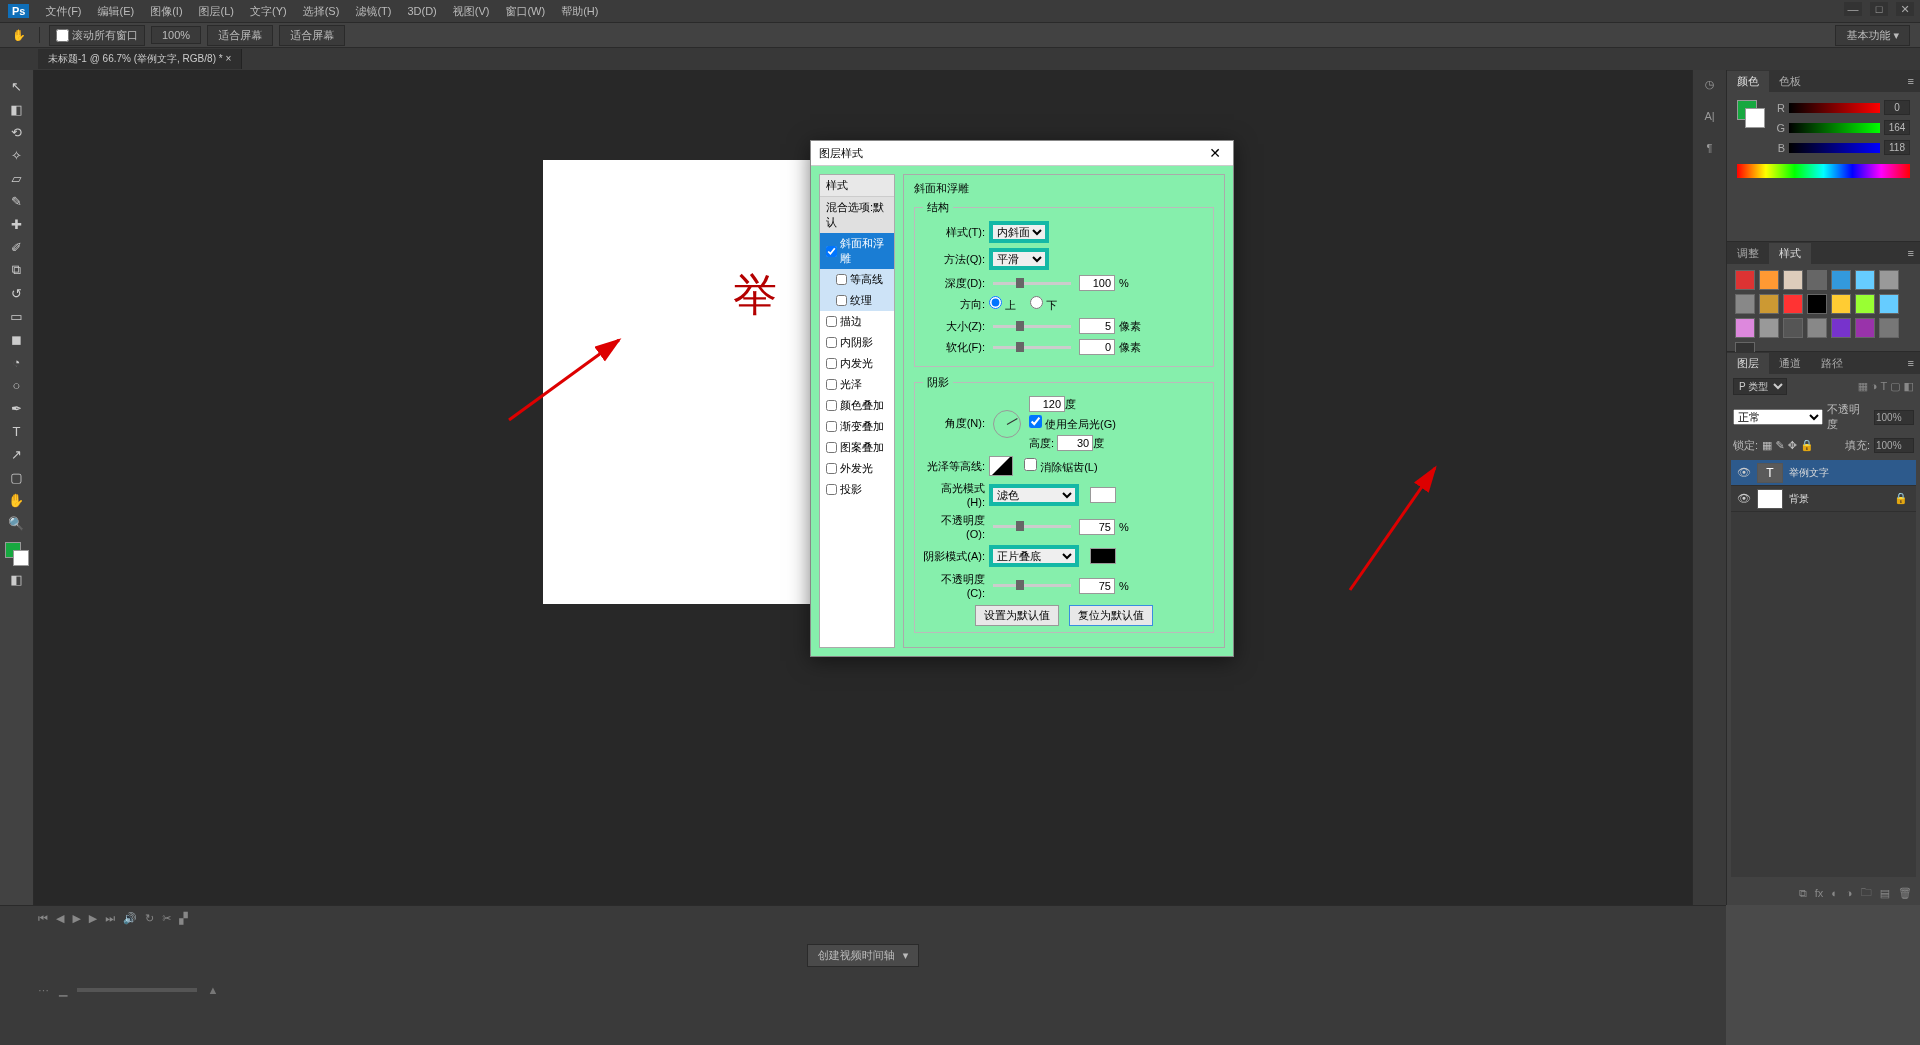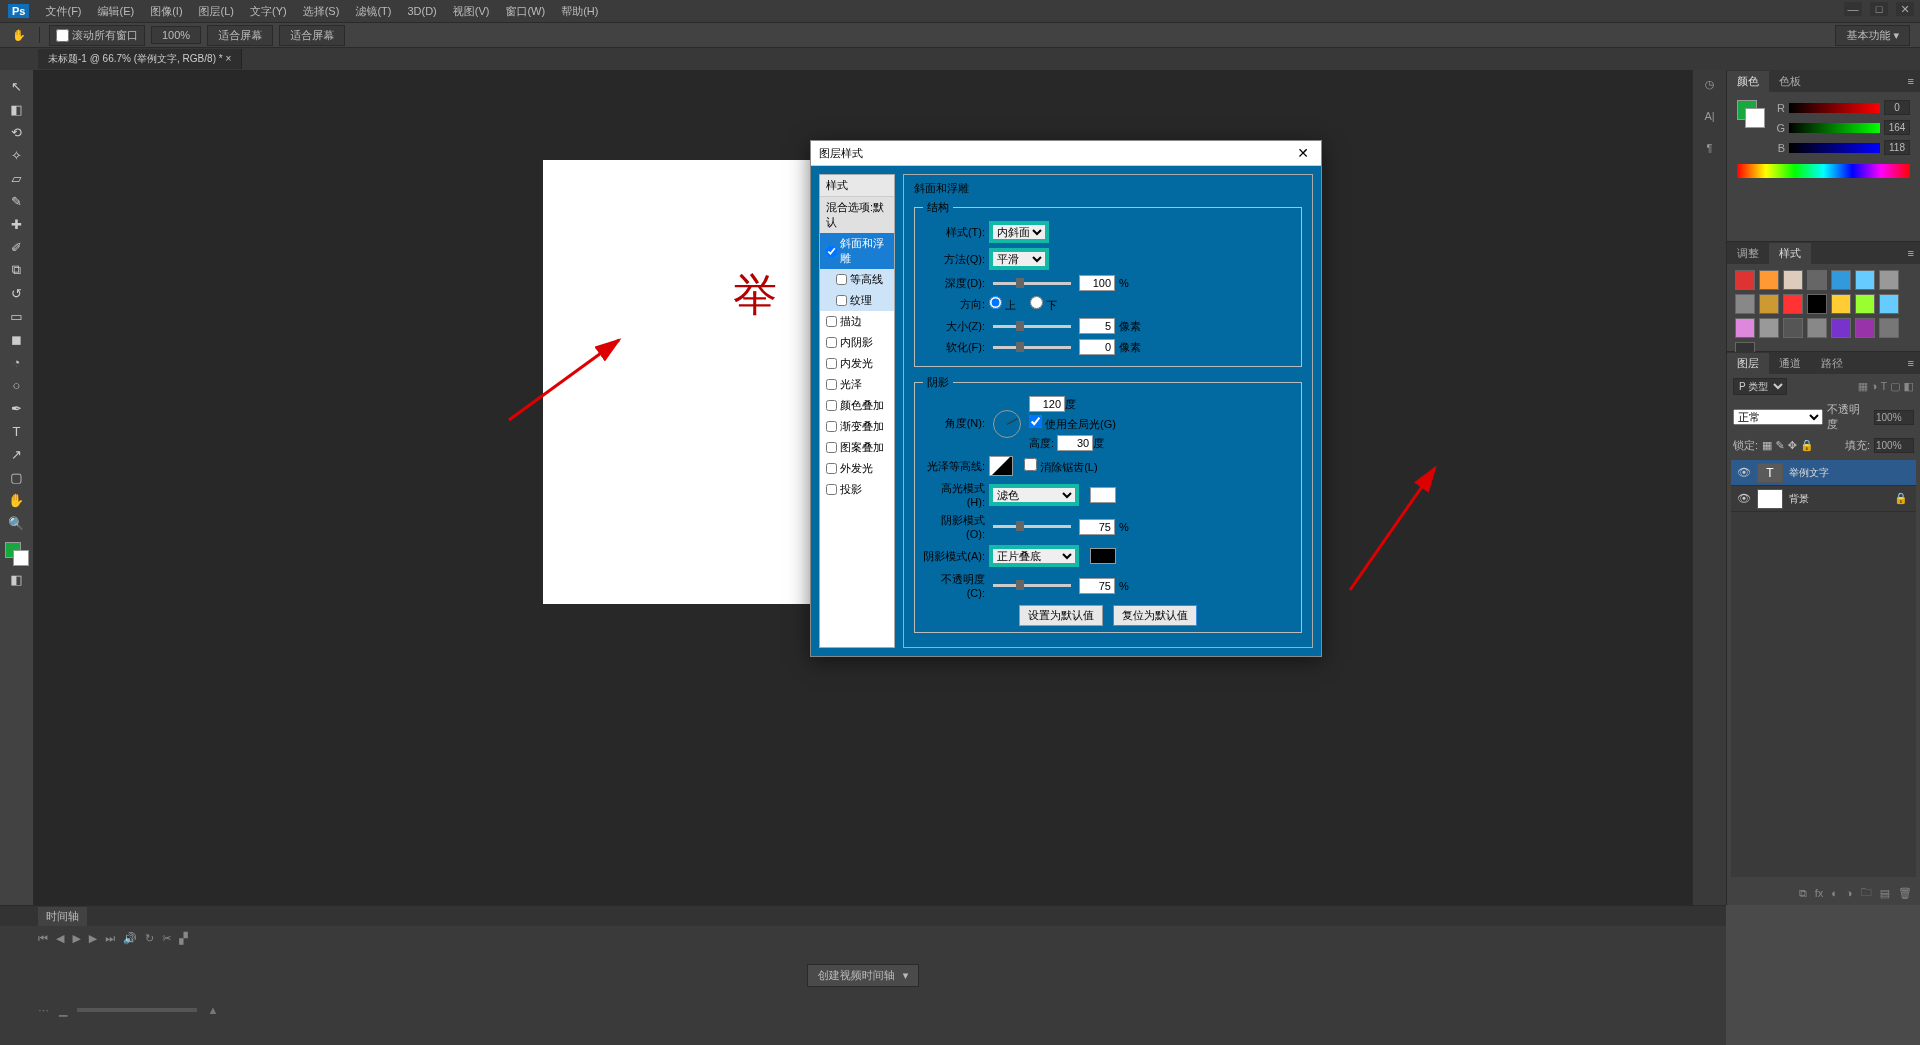--- a/index.html
+++ b/index.html
@@ -66,21 +66,21 @@
 .bottom{position:absolute;bottom:0;left:0;right:194px;height:140px;background:#3a3a3a;border-top:1px solid #2a2a2a}
 .status{height:20px;display:flex;align-items:center;padding-left:38px;gap:12px;font-size:10px;color:#aaa;background:#424242}
 .timeline-tab{height:20px;background:#333;display:flex;align-items:center;padding-left:38px}
 .timeline-tab .tt{padding:2px 8px;background:#424242}
 .tl-controls{height:24px;display:flex;align-items:center;padding-left:38px;gap:8px;color:#888}
 .tl-controls span{cursor:pointer}
 .tl-body{height:50px;display:flex;align-items:center;justify-content:center}
 .tl-body .cvt{background:#4a4a4a;border:1px solid #2a2a2a;padding:3px 10px;display:flex;align-items:center;gap:8px}
 .tl-foot{height:20px;display:flex;align-items:center;padding-left:38px;gap:10px;color:#777;font-size:10px}
 
-.dialog{position:absolute;top:140px;left:810px;width:512px;background:#0369a1;border:1px solid #888;box-shadow:0 4px 20px rgba(0,0,0,0.5);color:#000}
+.dialog{position:absolute;top:140px;left:810px;width:424px;background:#86efac;border:1px solid #888;box-shadow:0 4px 20px rgba(0,0,0,0.5);color:#000}
 .dialog .title{background:#fff;padding:4px 8px;display:flex;align-items:center;border-bottom:1px solid #ccc;font-size:12px}
 .dialog .title .x{margin-left:auto;cursor:pointer;font-size:14px;padding:0 4px}
 .dialog .body{display:flex;padding:8px;gap:8px}
 .dialog .style-list{width:76px;border:1px solid #aaa;background:#fff}
 .dialog .style-list .h{background:#e8e8e8;padding:3px 6px;border-bottom:1px solid #ccc;font-size:11px}
 .dialog .style-list .it{padding:3px 6px;font-size:11px;cursor:pointer;display:flex;align-items:center;gap:3px}
 .dialog .style-list .it.blend{background:#e0e0e0}
 .dialog .style-list .it.sel{background:#1a7dd4;color:#fff}
 .dialog .style-list .it.sub{background:#cde3f7;padding-left:16px}
 .dialog .style-list input[type=checkbox]{width:11px;height:11px}
@@ -318,23 +318,20 @@
       </div>
     </div>
   </div>
 </div>
 
 <svg class="arrow3" style="z-index:5">
     <line x1="10" y1="130" x2="95" y2="8" stroke="#d00" stroke-width="3" marker-end="url(#ah1)"></line>
   </svg>
 
 <div class="bottom">
-  <div class="timeline-tab">
-      <span class="tt">时间轴</span>
-    </div>
   <div class="tl-controls">
     <span>⏮</span>
     <span>◀</span>
     <span>▶</span>
     <span>▶</span>
     <span>⏭</span>
     <span>🔊</span>
     <span>↻</span>
     <span>✂</span>
     <span>▞</span>
@@ -452,21 +449,21 @@
             <span class="angle-widget"></span>
           <div style="display:flex;flex-direction:column;gap:3px">
             <div><input class="num" value="120" style=""><span class="u">度</span></div>
             <label><input type="checkbox" checked="" style=""> <span>使用全局光(G)</span></label>
             <div><span>高度:</span> <input class="num" value="30" style=""><span class="u">度</span></div>
           </div>
         </div>
         <div class="frow"><span class="l">光泽等高线:</span><span class="contour-sw"></span>&nbsp;<label><input type="checkbox" style=""> <span>消除锯齿(L)</span></label></div>
         <div class="frow"><span class="l">高光模式(H):</span><select style="width:90px"><option>滤色</option></select>&nbsp;<span class="color-sw" style="background:#fff"></span></div>
         <div class="frow">
-            <span class="l">阴影模式(O):</span>
+            <span class="l">不透明度(O):</span>
             <span class="sld"></span>
             <input class="num" value="75" style="">
             <span class="u">%</span>
           </div>
         <div class="frow"><span class="l">阴影模式(A):</span><select style="width:90px"><option>正片叠底</option></select>&nbsp;<span class="color-sw" style="background:#000"></span></div>
         <div class="frow">
             <span class="l">不透明度(C):</span>
             <span class="sld"></span>
             <input class="num" value="75" style="">
             <span class="u">%</span>

